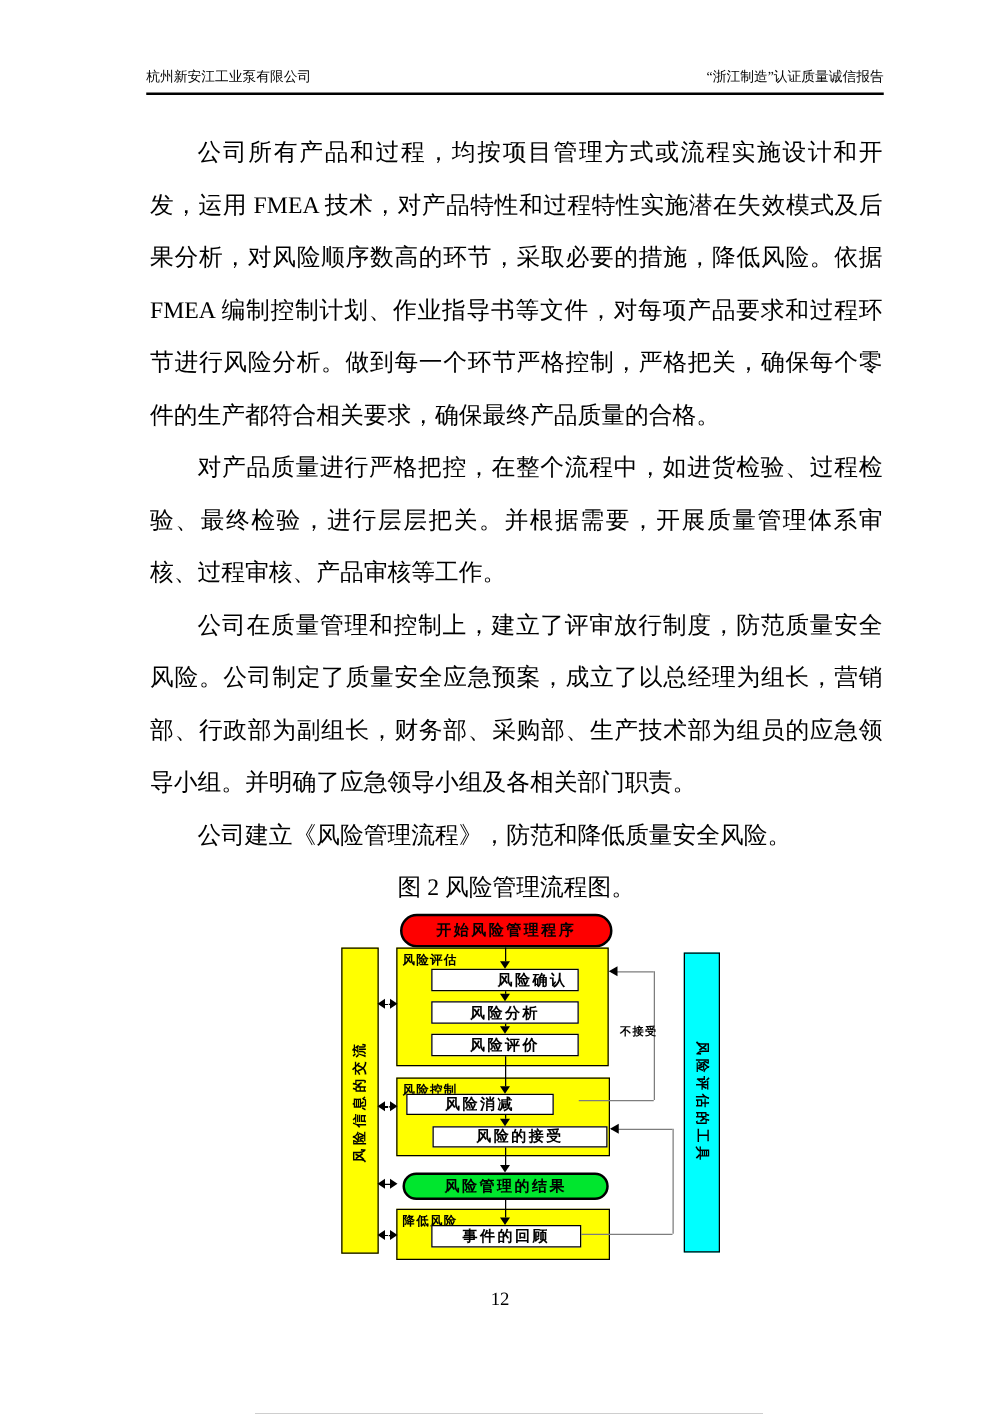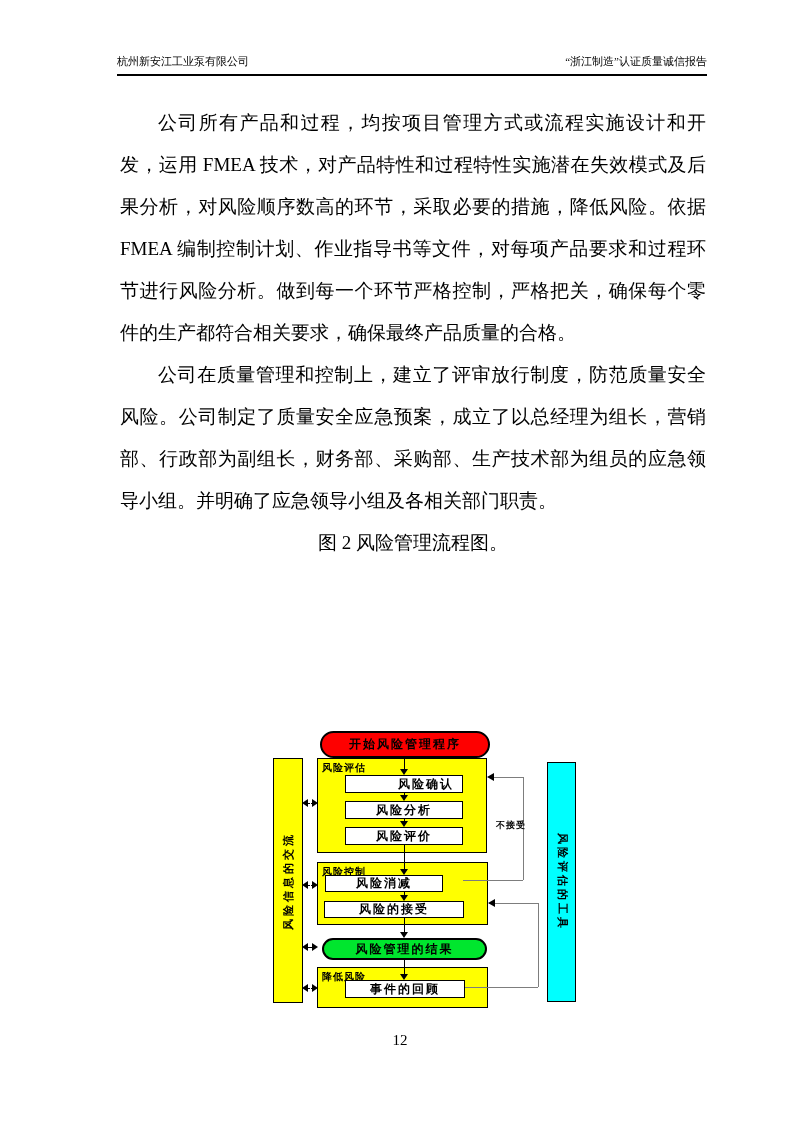--- a/index.html
+++ b/index.html
@@ -67,21 +67,23 @@
 
 <div class="page">
 
   <div class="header">
     <span>杭州新安江工业泵有限公司</span>
     <span>“浙江制造”认证质量诚信报告</span>
   </div>
 
   <div class="body-text">
     <p>公司所有产品和过程，均按项目管理方式或流程实施设计和开发，运用 FMEA 技术，对产品特性和过程特性实施潜在失效模式及后果分析，对风险顺序数高的环节，采取必要的措施，降低风险。依据 FMEA 编制控制计划、作业指导书等文件，对每项产品要求和过程环节进行风险分析。做到每一个环节严格控制，严格把关，确保每个零件的生产都符合相关要求，确保最终产品质量的合格。</p>
+    <p>对产品质量进行严格把控，在整个流程中，如进货检验、过程检验、最终检验，进行层层把关。并根据需要，开展质量管理体系审核、过程审核、产品审核等工作。</p>
     <p>公司在质量管理和控制上，建立了评审放行制度，防范质量安全风险。公司制定了质量安全应急预案，成立了以总经理为组长，营销部、行政部为副组长，财务部、采购部、生产技术部为组员的应急领导小组。并明确了应急领导小组及各相关部门职责。</p>
+    <p>公司建立《风险管理流程》，防范和降低质量安全风险。</p>
     <p class="caption">图 2 风险管理流程图。</p>
   </div>
 
   <div class="flow">
 
     <div class="node start">开始风险管理程序</div>
 
     <div class="vbar vbar-left">
       <span>风险信息的交流</span>
     </div>
@@ -94,21 +96,21 @@
       <span class="group-label">风险评估</span>
     </div>
     <div class="node step" style="left:345px;top:50px;width:118px;height:18px;padding-left:44px;">风险确认</div>
     <div class="node step" style="left:345px;top:76px;width:118px;height:18px;">风险分析</div>
     <div class="node step" style="left:345px;top:102px;width:118px;height:18px;">风险评价</div>
 
     <div class="group g-control">
       <span class="group-label">风险控制</span>
     </div>
     <div class="node step" style="left:325px;top:150px;width:118px;height:17px;">风险消减</div>
-    <div class="node step" style="left:324px;top:176px;width:140px;height:17px;">风险的接受</div>
+    <div class="node step" style="left:346px;top:176px;width:140px;height:17px;">风险的接受</div>
 
     <div class="node result">风险管理的结果</div>
 
     <div class="group g-review">
       <span class="group-label">降低风险</span>
     </div>
     <div class="node step" style="left:345px;top:255px;width:120px;height:18px;">事件的回顾</div>
 
     <div class="vline" style="left:404px;top:33px;height:11px;"></div>
     <div class="arr-down" style="left:400px;top:44px;"></div>

